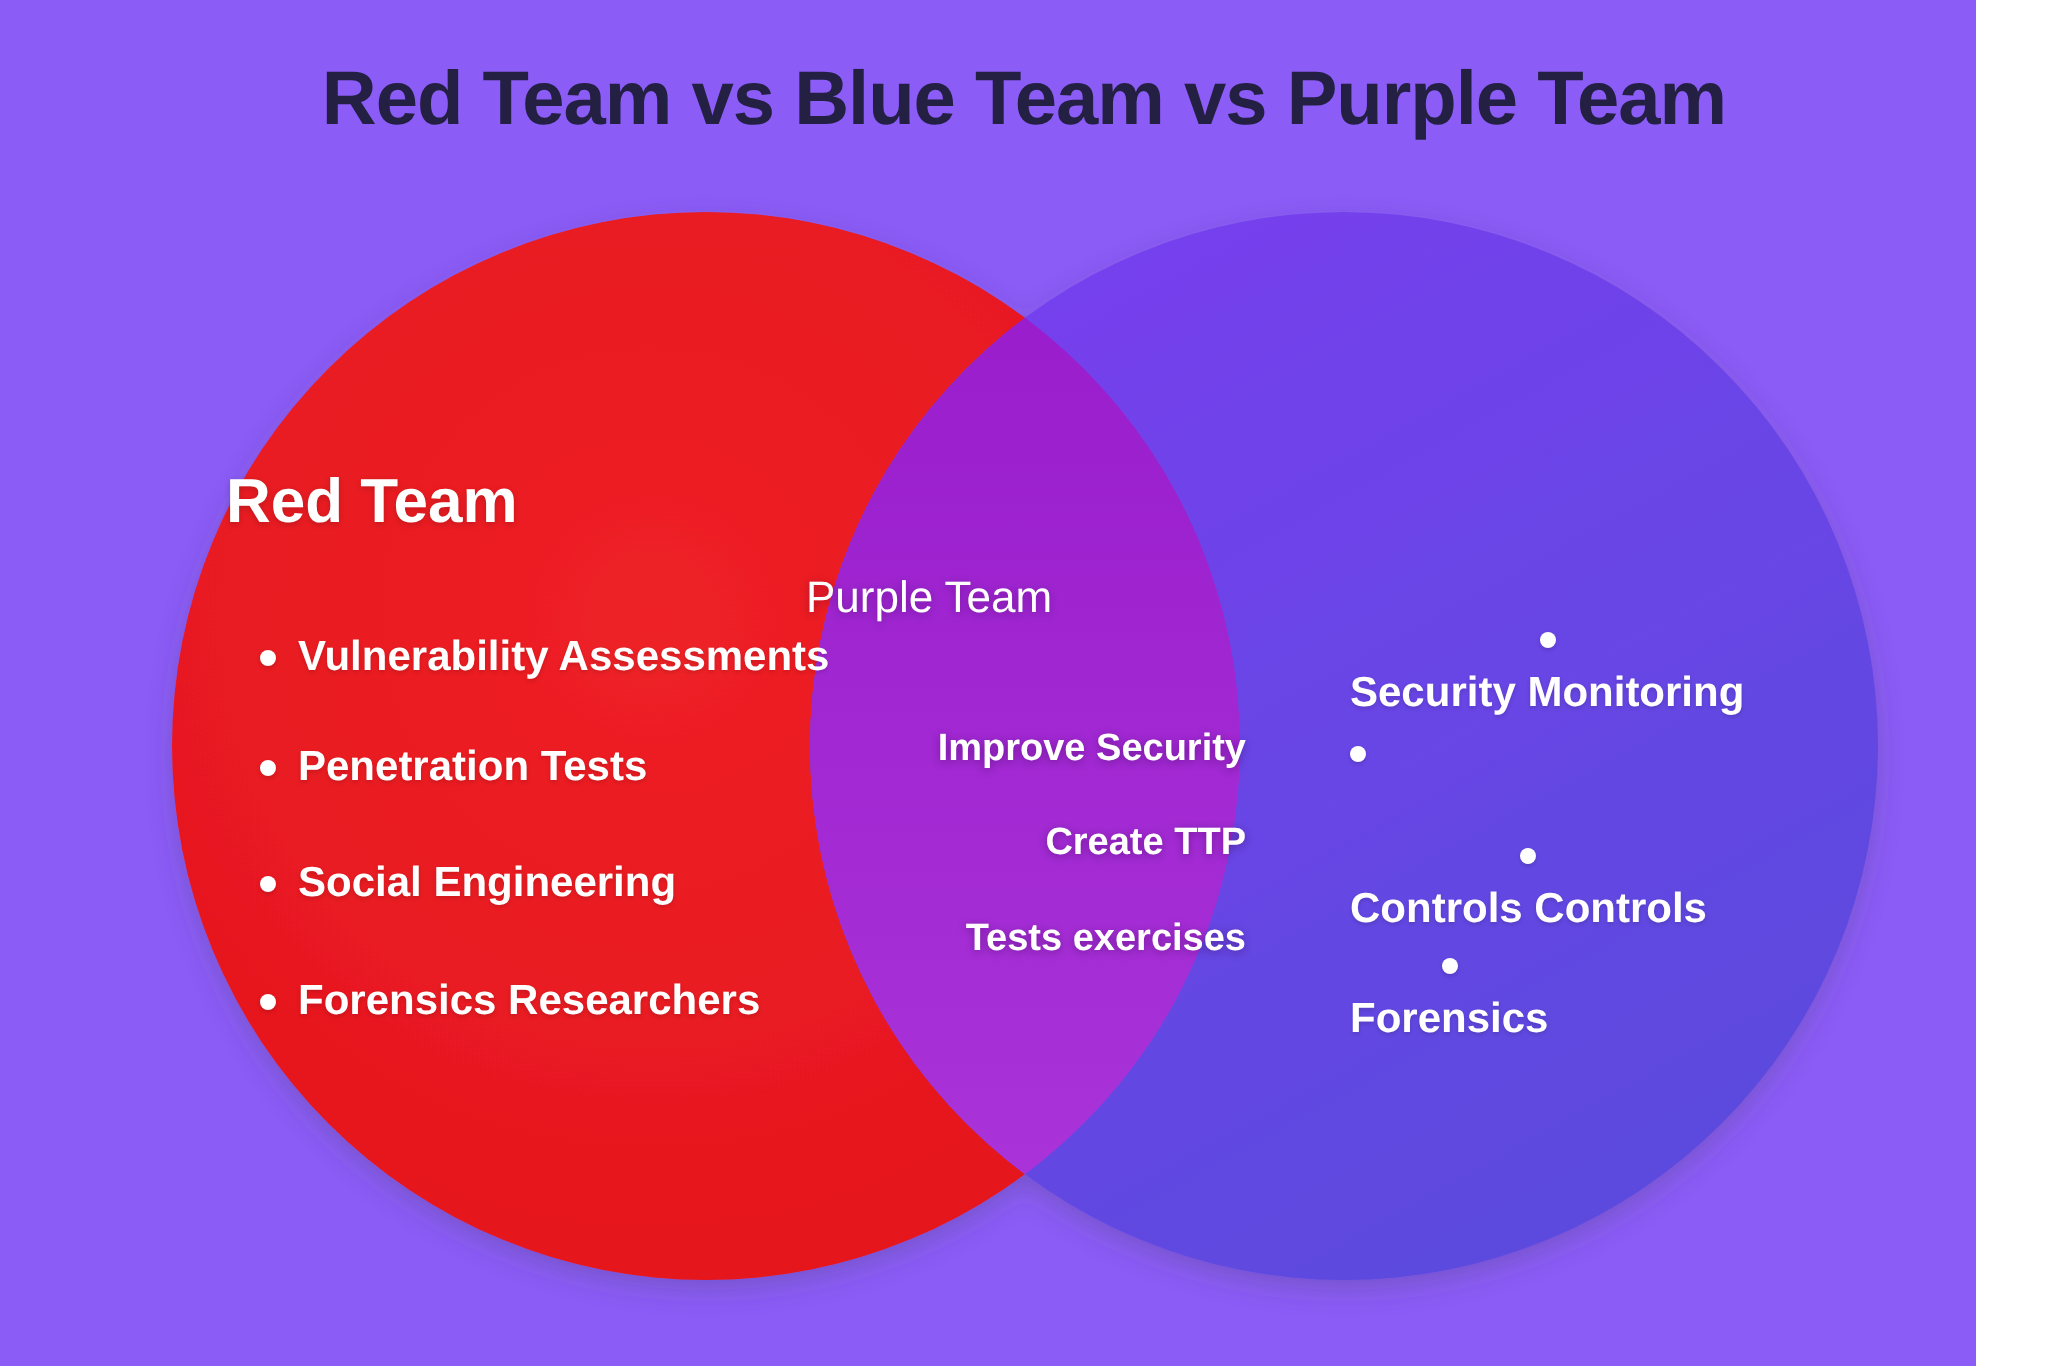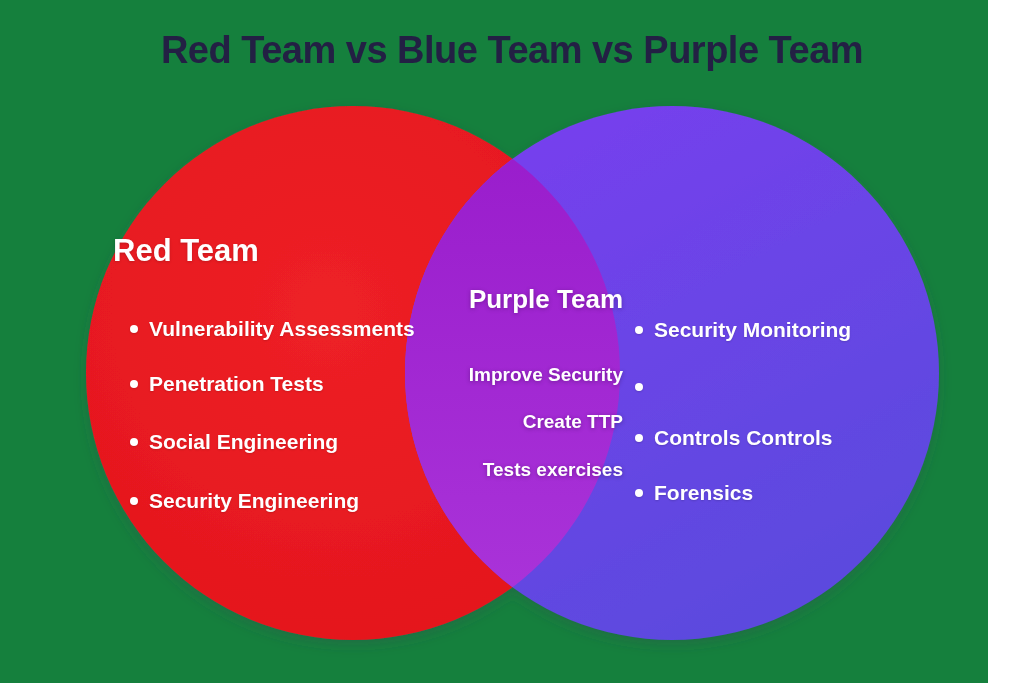--- a/index.html
+++ b/index.html
@@ -6,21 +6,21 @@
   html, body { width: 1024px; height: 683px; }
   body {
     font-family: "Liberation Sans", sans-serif;
     background: #ffffff;
     overflow: hidden;
   }
   .canvas {
     position: relative;
     width: 988px;
     height: 683px;
-    background: #15803d;
+    background: #8b5cf6;
   }
   .title {
     position: absolute;
     top: 29px;
     left: 0;
     width: 1024px;
     text-align: center;
     font-size: 38px;
     font-weight: 700;
     letter-spacing: -0.5px;
@@ -39,39 +39,39 @@
     font-weight: 700;
     line-height: 40px;
     width: 300px;
     text-shadow: 0 1px 3px rgba(0,0,0,0.18);
   }
   .red-heading  { left: 113px; top: 231px; }
   .blue-heading { left: 616px; top: 233px; }
   .purple-heading {
     left: 403px; top: 282px;
     width: 220px;
-    font-size: 26px;
-    font-weight: 700;
+    font-size: 22px;
+    font-weight: 400;
     line-height: 34px;
-    text-align: right;
+    text-align: left;
     text-shadow: 0 1px 4px rgba(45,0,70,0.35);
   }
   .list-item {
     position: absolute;
     display: flex;
     align-items: center;
     gap: 11px;
     height: 28px;
     font-size: 21px;
     font-weight: 700;
     white-space: nowrap;
     text-shadow: 0 1px 2px rgba(0,0,0,0.15);
   }
   .red-list  .list-item { left: 130px; text-align: right; }
-  .blue-list .list-item { left: 635px; }
+  .blue-list .list-item { left: 675px; flex-direction: column; }
   .dot {
     width: 8px; height: 8px;
     border-radius: 50%;
     background: #ffffff;
     flex: 0 0 auto;
     box-shadow: 0 1px 2px rgba(0,0,0,0.15);
   }
   .purple-item {
     position: absolute;
     left: 403px;
@@ -135,21 +135,21 @@
     <div class="list-item" style="top:370px">
       <span class="dot"></span>
       <span>Penetration Tests</span>
     </div>
     <div class="list-item" style="top:428px">
       <span class="dot"></span>
       <span>Social Engineering</span>
     </div>
     <div class="list-item" style="top:487px">
       <span class="dot"></span>
-      <span>Security Engineering</span>
+      <span>Forensics Researchers</span>
     </div>
   </div>
 
   <div class="overlay blue-list">
     <div class="list-item" style="top:316px">
       <span class="dot"></span>
       <span>Security Monitoring</span>
     </div>
     <div class="list-item" style="top:373px">
       <span class="dot"></span>

